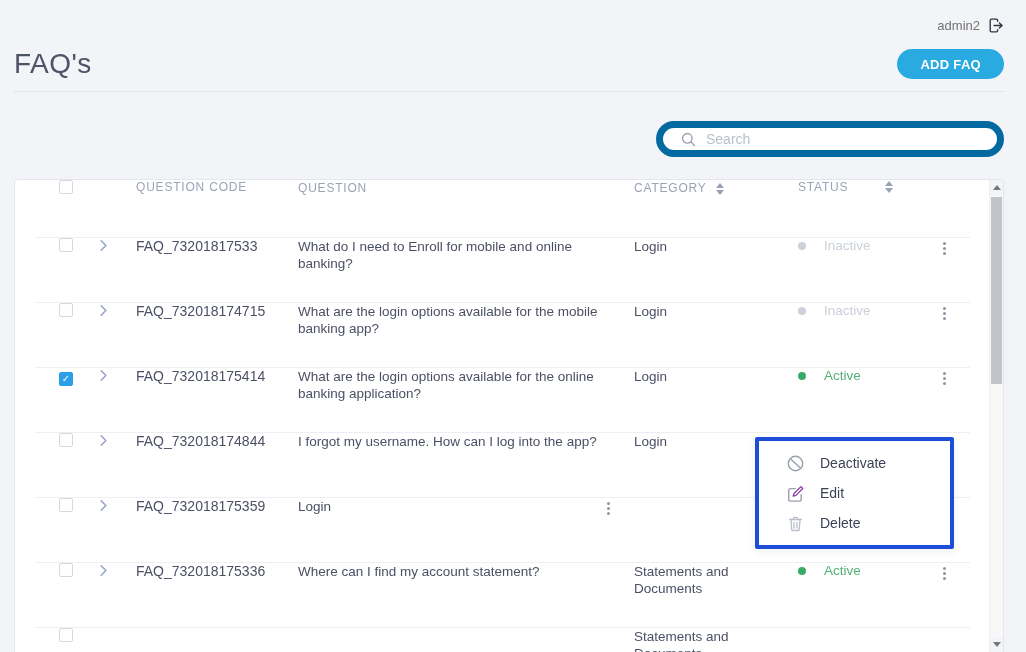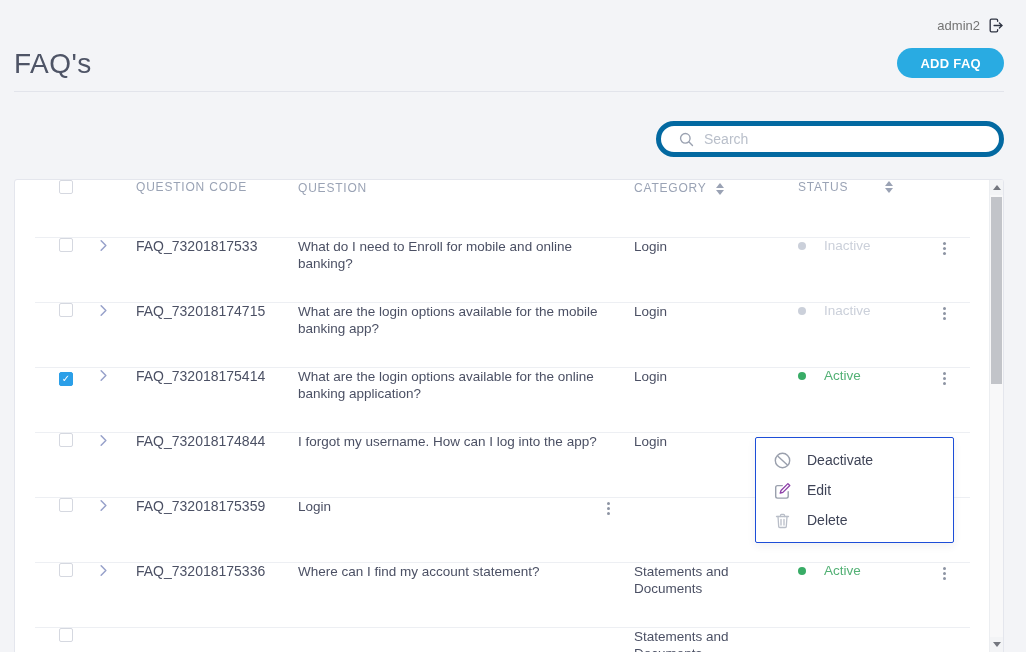--- a/index.html
+++ b/index.html
@@ -10,28 +10,28 @@
     position:relative;
     overflow:hidden;
     color:#4b5064;
   }
   
   .topbar { display:flex; justify-content:flex-end; align-items:center; gap:7px; padding:16px 22px 0 0; height:34px; }
   .username { font-size:13px; color:#737373; }
   .logout { cursor:pointer; display:flex; align-items:center; }
 
   
-  .title-row { display:flex; justify-content:space-between; margin:14px 22px 0 14px; }
+  .title-row { display:flex; justify-content:space-between; align-items:center; margin:14px 22px 0 14px; }
   .page-title { font-size:28px; font-weight:300; color:#4e5466; letter-spacing:.5px; }
   .add-btn { background:#29abe2; color:#fff; border:none; border-radius:16px; height:30px; padding:0 23px; font-size:13px; font-weight:700; letter-spacing:.3px; font-family:"Liberation Sans",sans-serif; cursor:pointer; }
   .page-divider { height:1px; background:#e2e4eb; margin:11px 22px 0 14px; }
 
   
   .search-row { display:flex; justify-content:flex-end; margin:29px 22px 0 0; }
-  .search { width:348px; height:36px; border:5px solid #0369a1; border-radius:18px; background:#fff; display:flex; align-items:center; padding:0 14px 0 17px; gap:9px; }
+  .search { width:348px; height:36px; border:7px solid #0369a1; border-radius:18px; background:#fff; display:flex; align-items:center; padding:0 14px 0 17px; gap:9px; }
   .search input { border:none; outline:none; font-size:14px; color:#3f4454; width:100%; background:transparent; font-family:"Liberation Sans",sans-serif; }
   .search input::placeholder { color:#b9bfca; }
 
   
   .card { position:relative; margin:22px 22px 0 14px; background:#fff; border:1px solid #e4e6ed; border-radius:3px; height:520px; overflow:hidden; }
   .thead, .trow { display:flex; align-items:flex-start; padding-left:44px; padding-right:54px; position:relative; }
   .thead { height:58px; }
   .trow { height:65px; }
   .thead::after, .trow::after { content:""; position:absolute; left:20px; right:33px; bottom:0; height:1px; background:#edeff3; }
   .trow.no-line::after { display:none; }
@@ -67,21 +67,21 @@
   
   .sbar { position:absolute; top:0; right:0; width:14px; height:519px; background:#f8f8f9; border-left:1px solid #eceef1; }
   .sb-btn { position:absolute; left:0; width:13px; height:15px; background:#f3f4f6; display:flex; align-items:center; justify-content:center; cursor:pointer; }
   .sb-up { top:0; }
   .sb-dn { top:457px; }
   .sb-btn .tri-up { width:0; height:0; border-left:4px solid transparent; border-right:4px solid transparent; border-bottom:5px solid #74777f; }
   .sb-btn .tri-dn { width:0; height:0; border-left:4px solid transparent; border-right:4px solid transparent; border-top:5px solid #74777f; }
   .sb-thumb { position:absolute; top:17px; left:1px; width:11px; height:187px; background:#c2c4c9; cursor:grab; }
 
   
-  .menu { position:absolute; left:755px; top:437px; width:199px; background:#fff; border:1px solid #1d4ed8; border-radius:2px; box-shadow:0 3px 9px rgba(40,45,60,.07); padding:7px 0; z-index:10; }
+  .menu { position:absolute; left:755px; top:437px; width:199px; background:#fff; border:4px solid #1d4ed8; border-radius:2px; box-shadow:0 3px 9px rgba(40,45,60,.07); padding:7px 10px; z-index:10; }
   .menu-item { display:flex; align-items:center; height:30px; padding-left:17px; gap:15px; font-size:14px; color:#3e4356; cursor:pointer; }
 </style>
 </head>
 <body>
 
 <div class="topbar">
   <span class="username">admin2</span>
   <span class="logout">
     <svg width="17" height="17" viewBox="0 0 24 24" fill="none" stroke="#2f3443" stroke-width="1.9" stroke-linecap="round" stroke-linejoin="round">
       <path d="M15 6V4.8c0-1-.8-1.8-1.8-1.8H6.3c-1 0-1.8.8-1.8 1.8v14.4c0 1 .8 1.8 1.8 1.8h6.9c1 0 1.8-.8 1.8-1.8V18"></path>

